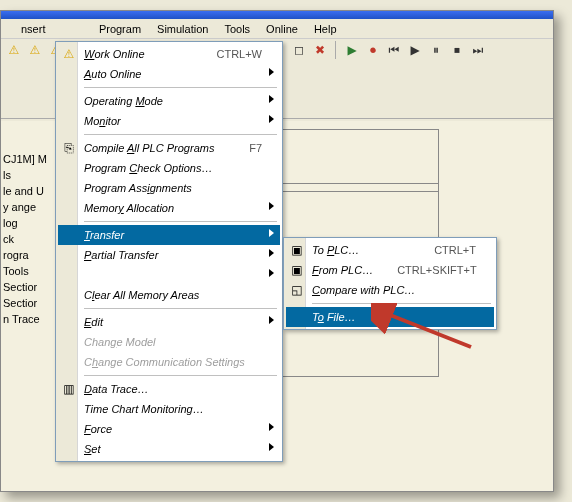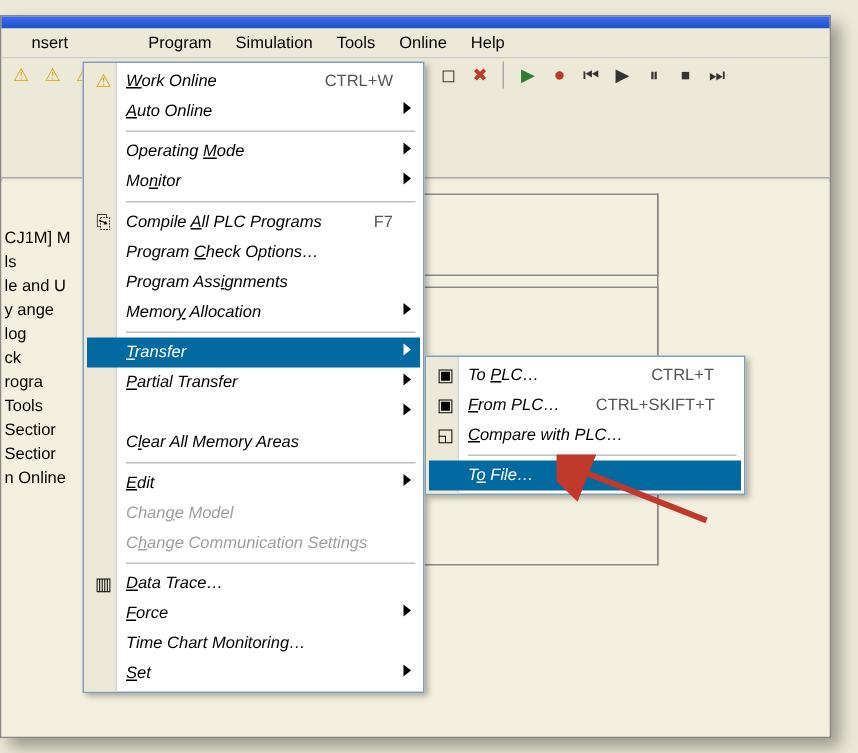--- a/index.html
+++ b/index.html
@@ -208,21 +208,21 @@
       <div>CJ1M] M</div>
       <div>ls</div>
       <div>le and U</div>
       <div>y ange</div>
       <div>log</div>
       <div>ck</div>
       <div>rogra</div>
       <div>Tools</div>
       <div>Sectior</div>
       <div>Sectior</div>
-      <div>n Online</div>
+      <div>n Trace</div>
     </div>
 
   <div class="dropdown menu1">
     <div class="icon-col"></div>
     <div class="items" id="menu1-items">
         <div class="row">
           <span class="ricon" style="color: rgb(217, 163, 0);">⚠</span>
           <span class="label"><span class="u">W</span>ork Online</span>
           <span class="shortcut">CTRL+W</span>
         </div>
@@ -280,25 +280,25 @@
         </div>
         <div class="row disabled">
           <span class="label">C<span class="u">h</span>ange Communication Settings</span>
         </div>
         <div class="sep"></div>
         <div class="row">
           <span class="ricon">▥</span>
           <span class="label"><span class="u">D</span>ata Trace…</span>
         </div>
         <div class="row">
+          <span class="label">Time Chart Monitoring…</span>
+        </div>
+        <div class="row">
           <span class="label"><span class="u">F</span>orce</span>
           <span class="arrow"></span>
-        </div>
-        <div class="row">
-          <span class="label">Time Chart Monitoring…</span>
         </div>
         <div class="row">
           <span class="label"><span class="u">S</span>et</span>
           <span class="arrow"></span>
         </div>
       </div>
   </div>
 
   <div class="dropdown menu2">
     <div class="icon-col"></div>

